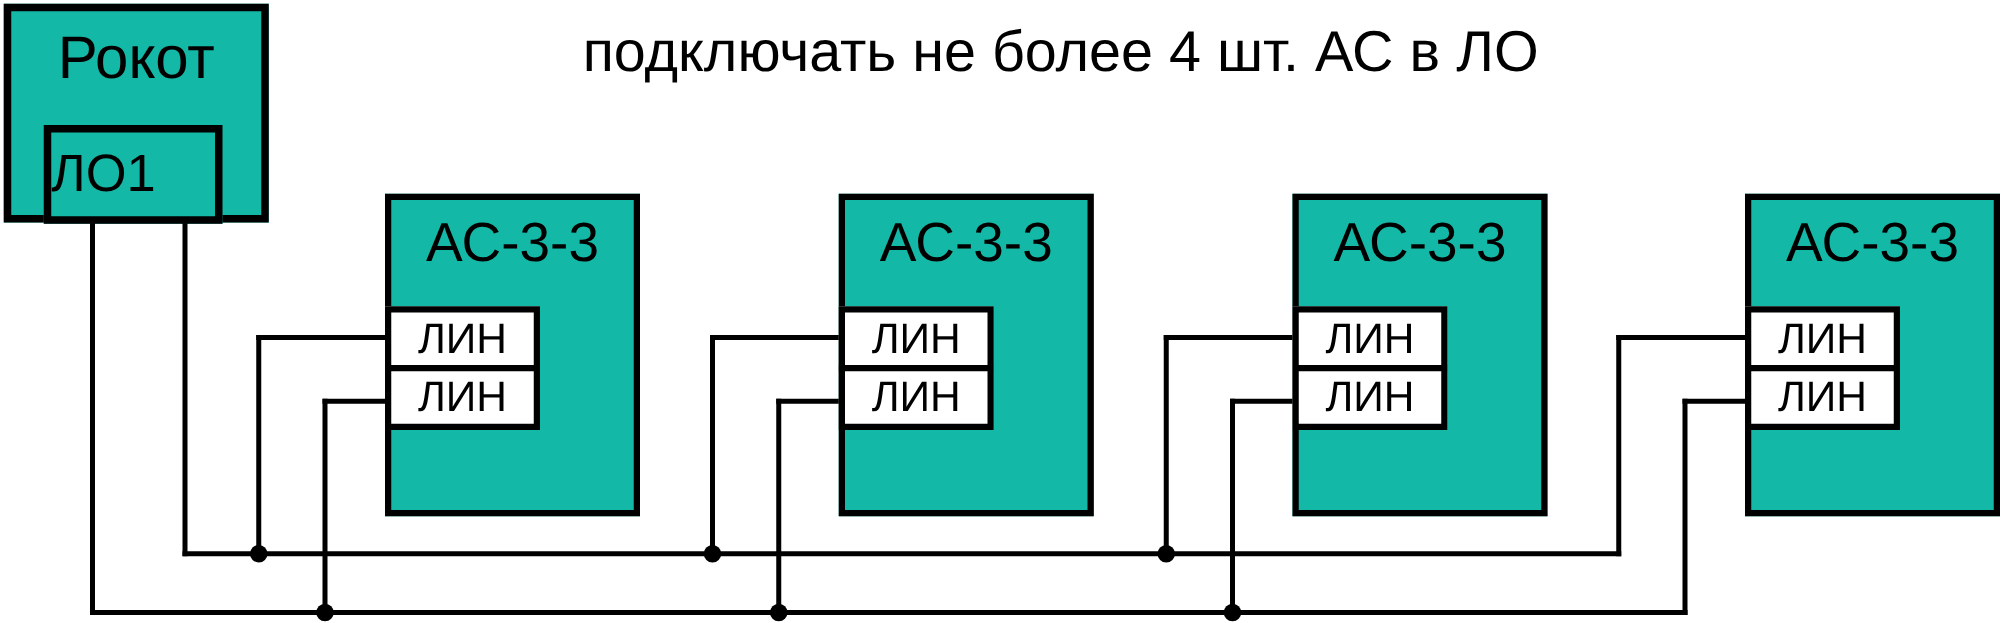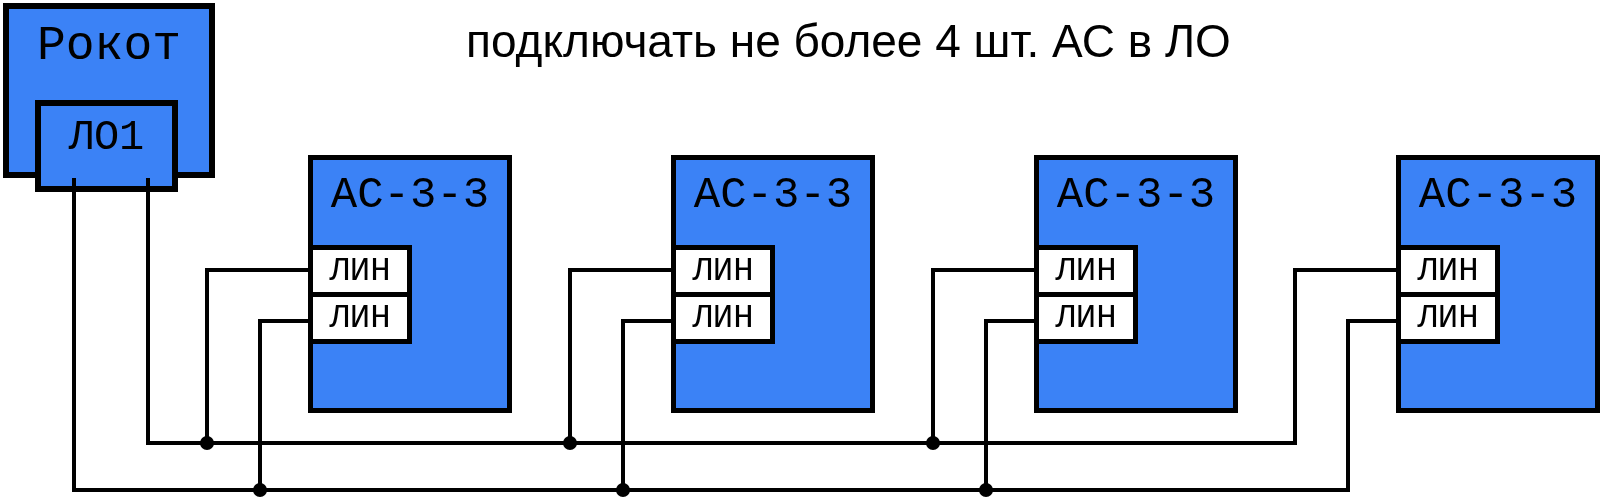--- a/index.html
+++ b/index.html
@@ -7,31 +7,31 @@
   .stage {
     position:relative; width:1601px; height:498px;
     background:#ffffff; color:#000;
     font-family:"Liberation Sans", sans-serif;
     overflow:hidden;
   }
   .title {
     position:absolute; left:108px; top:14px; width:1481px;
     text-align:center; font-size:46px; white-space:nowrap;
   }
-  .box { position:absolute; background:#3b82f6; border:5px solid #000;font-family:Liberation Mono, monospace; }
+  .box { position:absolute; background:#14b8a6; border:5px solid #000; }
   
   .rokot { left:3px; top:3px; width:212px; height:175px; border-width:6px; }
   .rokot-label { position:absolute; left:0; right:0; top:10px; text-align:center; font-size:48px; }
-  .lo1 { left:35px; top:100px; width:143px; height:92px; border-width:6px;
-         text-align:center; font-size:42px; line-height:65px; }
+  .lo1 { left:35px; top:100px; width:143px; height:79px; border-width:6px;
+         text-align:left; font-size:42px; line-height:65px; }
   
   .ac { top:155px; width:204px; height:258px; }
   .ac-label { position:absolute; left:0; right:0; top:10px; text-align:center; font-size:44px; }
   .term {
-    position:absolute; left:-5px; width:104px; height:52px;
+    position:absolute; left:-5px; width:124px; height:52px;
     border:5px solid #000; background:#ffffff;
     text-align:center; font-size:34px; line-height:42px;
   }
   .term1 { top:85px; }
   .term2 { top:132px; }
   
   .wire { position:absolute; background:#000; }
   .dot  { position:absolute; width:14px; height:14px; border-radius:50%; background:#000; }
 </style>
 </head>

